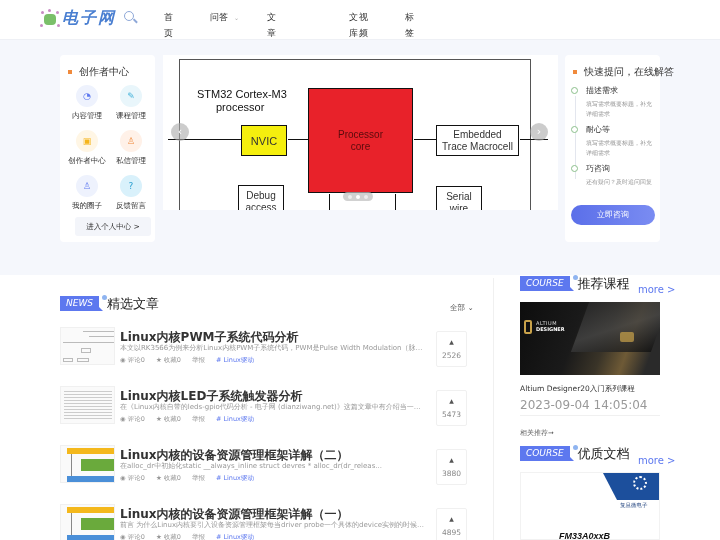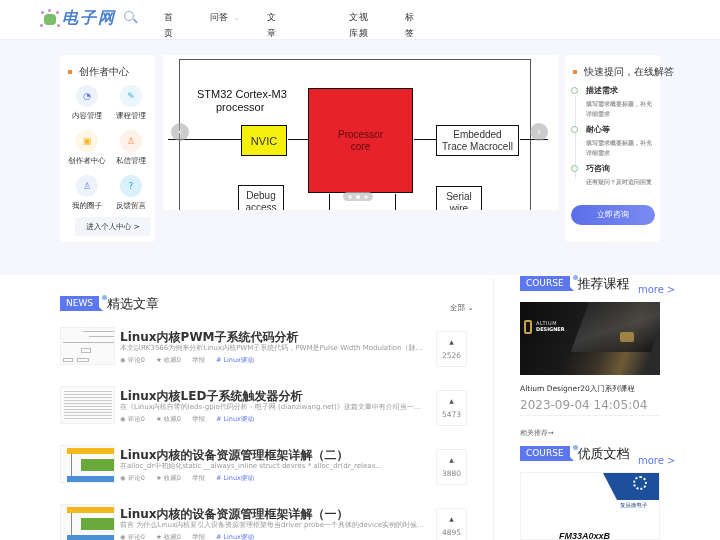--- a/index.html
+++ b/index.html
@@ -44,32 +44,32 @@
     .bt { position: absolute; font-family: "Liberation Sans", sans-serif; color: #111; }
     .blk { position: absolute; border: 1.5px solid #111; display: flex; align-items: center; justify-content: center; text-align: center; font-family: "Liberation Sans", sans-serif; font-size: 10px; line-height: 12px; }
     .arrow-h { position: absolute; height: 1px; background: #111; }
     .arrow-v { position: absolute; width: 1px; background: #111; }
     .banner-arrow { position: absolute; top: 68px; width: 18px; height: 18px; border-radius: 50%; background: rgba(170,170,170,0.6); color: #fff; font-size: 11px; text-align: center; line-height: 18px; cursor: pointer; }
     .banner-dots { position: absolute; left: 180px; top: 137px; width: 30px; height: 9px; background: rgba(190,190,190,0.7); border-radius: 5px; display: flex; align-items: center; justify-content: space-around; padding: 0 3px; }
     .banner-dots span { width: 4px; height: 4px; border-radius: 50%; background: #eee; cursor: pointer; }
 
     
     .ask { left: 565px; top: 55px; width: 95px; height: 187px; }
-    .steps { position: absolute; left: 6px; top: 30px; width: 85px; font-weight: bold; }
+    .steps { position: absolute; left: 6px; top: 30px; width: 85px; }
     .step { position: relative; padding-left: 15px; }
     .step-circle { position: absolute; left: 0; top: 2px; width: 7px; height: 7px; border: 1px solid #8bbf8b; border-radius: 50%; background: #fff; }
     .step-title { font-size: 8px; color: #333; line-height: 11px; }
     .step-desc { font-size: 6px; color: #999; line-height: 10px; margin-top: 3px; margin-bottom: 5px; }
     .step-line { position: absolute; left: 3.5px; top: 11px; width: 1px; background: #e3e6ee; }
     .consult-btn { position: absolute; left: 6px; top: 150px; width: 84px; height: 20px; border-radius: 10px; background: linear-gradient(90deg, #5b6fe9, #7a8cf2); color: #fff; font-size: 8px; text-align: center; line-height: 20px; cursor: pointer; }
 
     
     .main-bg { position: absolute; left: 0; top: 275px; width: 720px; height: 265px; background: #fff; }
     .sec-header { position: absolute; display: flex; align-items: flex-end; }
-    .sec-badge { background: #5d78ef; color: #fff; font-size: 9px; padding: 0 6px; height: 15px; line-height: 15px; position: relative; }
+    .sec-badge { background: #5d78ef; color: #fff; font-size: 9px; padding: 0 6px; height: 15px; line-height: 15px; position: relative; font-style: italic; }
     .sec-badge::after { content: ""; position: absolute; right: -4px; bottom: 0; border-left: 4px solid #5d78ef; border-top: 4px solid transparent; }
     .sec-dot { width: 5px; height: 5px; border-radius: 50%; background: #8fb4f0; position: relative; top: -11px; margin-left: 3px; }
     .sec-title { font-size: 13px; color: #222; margin-left: 0; line-height: 15px; }
     .filter-all { position: absolute; left: 450px; top: 303px; font-size: 7.5px; color: #555; cursor: pointer; }
     .divider-v { position: absolute; left: 493px; top: 278px; width: 1px; height: 262px; background: #f0f0f0; }
 
     .article { position: absolute; left: 60px; width: 410px; height: 48px; }
     .thumb { position: absolute; left: 0; top: 0; width: 55px; height: 38px; background: #fafafa; border: 1px solid #f0f0f0; overflow: hidden; cursor: pointer; }
     .art-title { position: absolute; left: 60px; top: 2px; font-size: 12px; font-weight: bold; color: #333; white-space: nowrap; cursor: pointer; }
     .art-desc { position: absolute; left: 60px; top: 16px; width: 305px; font-size: 7px; color: #999; white-space: nowrap; overflow: hidden; text-overflow: ellipsis; }

